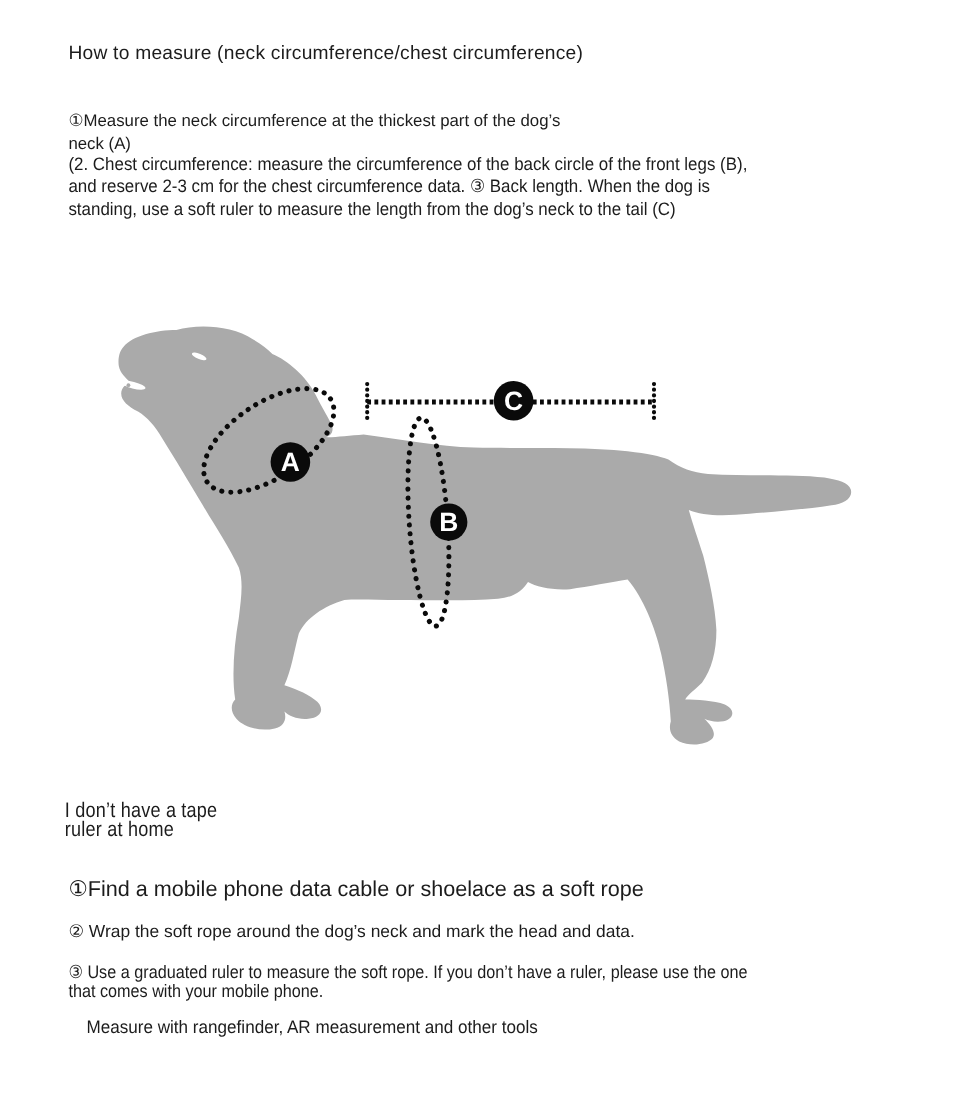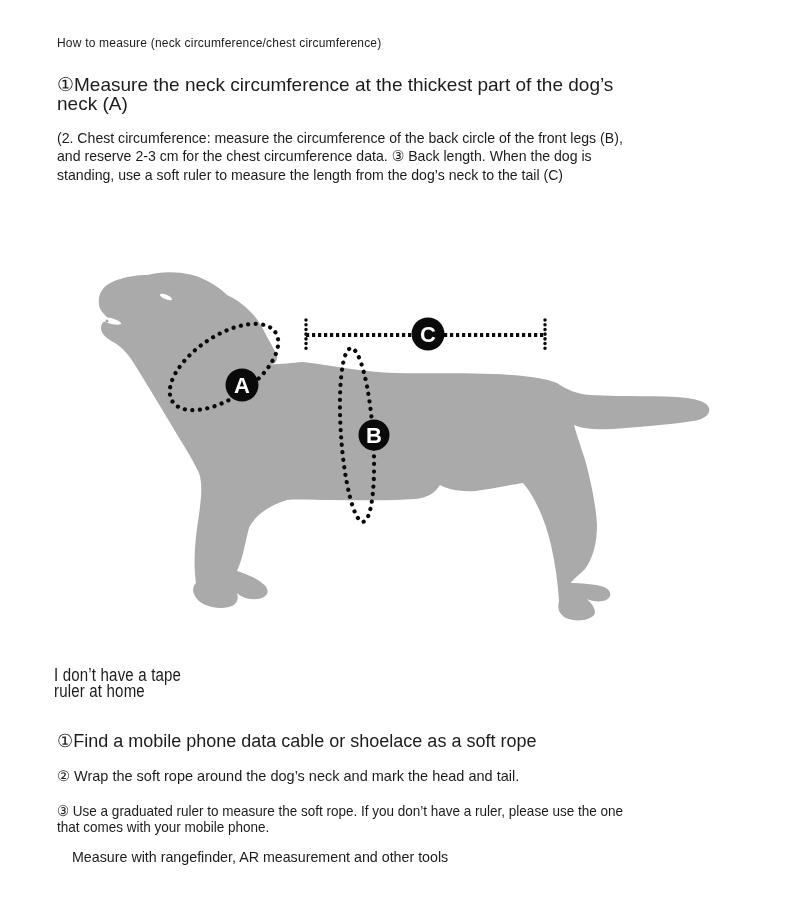--- a/index.html
+++ b/index.html
@@ -6,22 +6,22 @@
   html, body { margin: 0; padding: 0; }
   body {
     width: 800px; height: 918px;
     background: #ffffff;
     font-family: "Liberation Sans", sans-serif;
     color: #1c1c1c;
     position: relative;
     overflow: hidden;
   }
   .abs { position: absolute; white-space: pre-line; }
-  .title { left: 57px; top: 36px;  font-size: 12px; letter-spacing: .2px; }
-  .p1    { left: 57px; top: 76px;  font-size: 19px; line-height: 18.5px; }
+  .title { left: 57px; top: 36px;  font-size: 16px; letter-spacing: .2px; }
+  .p1    { left: 57px; top: 91px;  font-size: 14px; line-height: 18.5px; }
   .p2    { left: 57px; top: 129px; font-size: 15px; line-height: 18.4px;
            transform: scaleX(.94); transform-origin: left top; }
   .fig   { left: 85px; top: 235px; width: 640px; height: 390px; }
   .h2    { left: 54px; top: 668px; font-size: 17.5px; line-height: 15.5px;
            transform: scaleX(.86); transform-origin: left top; letter-spacing: .2px; }
   .l1    { left: 57px; top: 730px; font-size: 18px; }
   .l2    { left: 57px; top: 768px; font-size: 14.5px; }
   .l3    { left: 57px; top: 803px; font-size: 15px; line-height: 16.3px;
            transform: scaleX(.9); transform-origin: left top; }
   .tip   { left: 72px; top: 848px; font-size: 15px;
@@ -123,18 +123,18 @@
     <circle cx="343" cy="81" r="16.5" fill="#0a0a0a"></circle>
     <text class="marker-letter" x="343" y="81">C</text>
   </svg>
 </div>
 
 <div class="abs h2">I don’t have a tape
 ruler at home</div>
 
 <div class="abs l1">①Find a mobile phone data cable or shoelace as a soft rope</div>
 
-<div class="abs l2">② Wrap the soft rope around the dog’s neck and mark the head and tail.</div>
+<div class="abs l2">② Wrap the soft rope around the dog’s neck and mark the head and data.</div>
 
 <div class="abs l3">③ Use a graduated ruler to measure the soft rope. If you don’t have a ruler, please use the one
 that comes with your mobile phone.</div>
 
 <div class="abs tip">Measure with rangefinder, AR measurement and other tools</div>
 
 </body></html>

